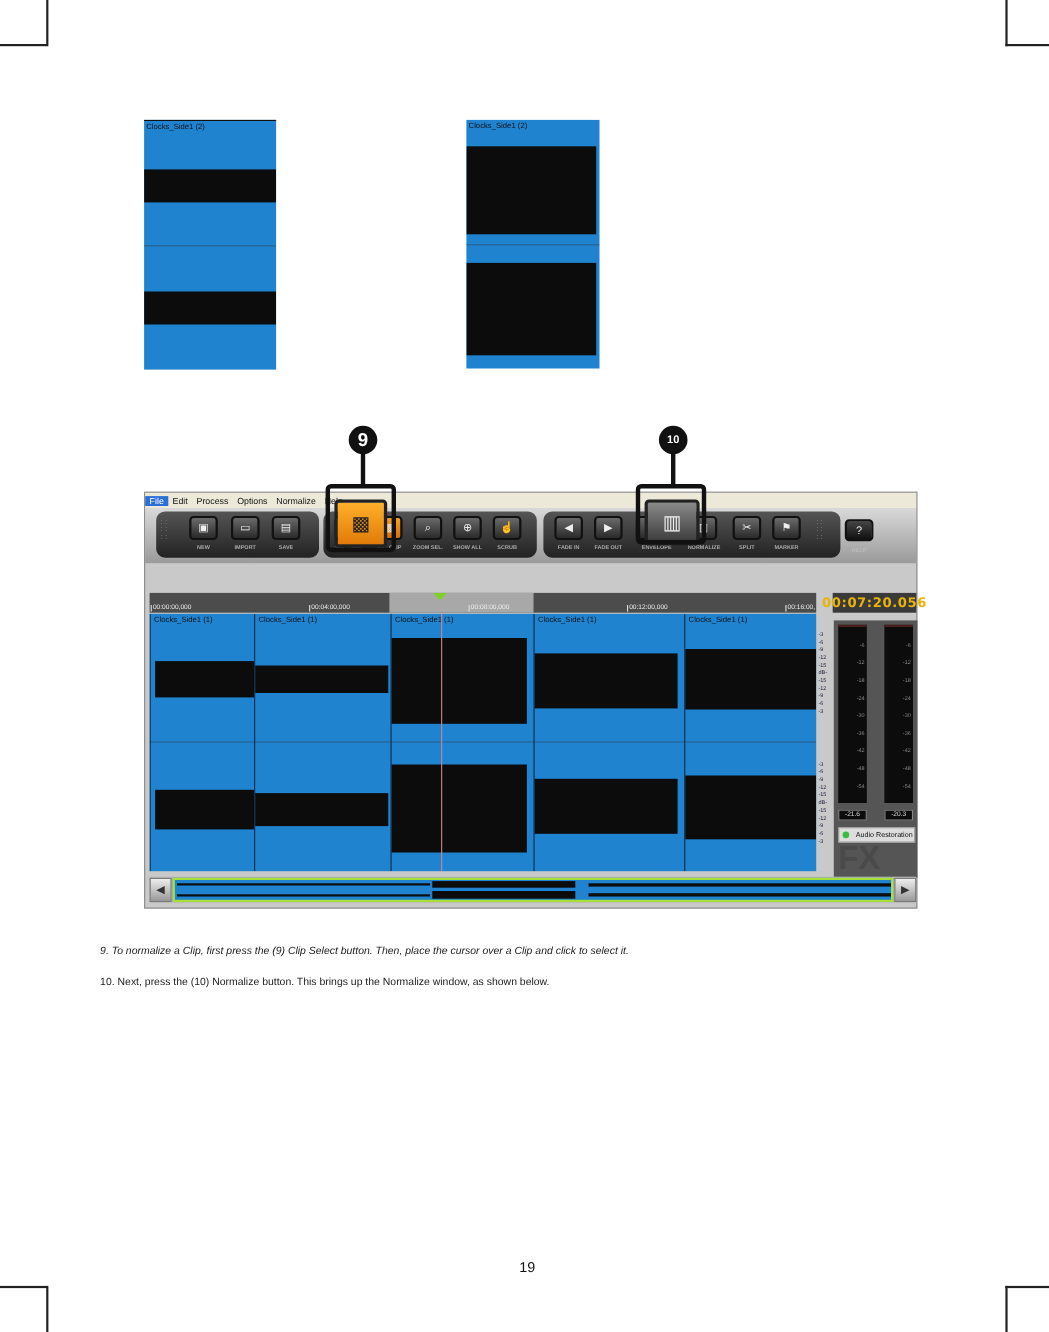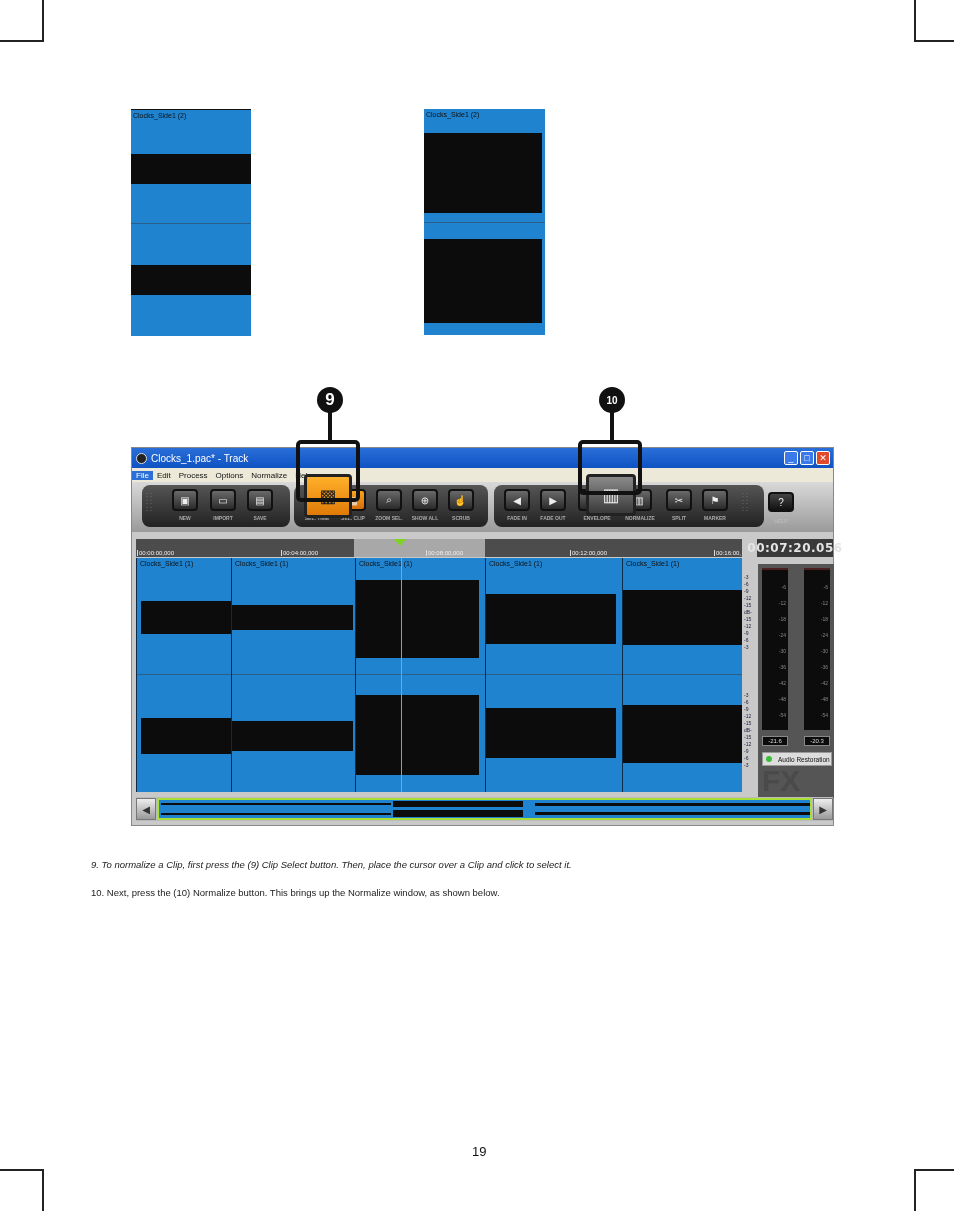--- a/index.html
+++ b/index.html
@@ -22,21 +22,21 @@
   .menubar span.active { background: #2a6fd8; color: #fff; }
   .toolbar { position: relative; height: 50px; background: linear-gradient(#d9d9d9, #9a9a9a); }
   .group { position: absolute; top: 3px; height: 42px; background: linear-gradient(#555, #222); border-radius: 8px; }
   .tbtn { position: absolute; top: 4px; width: 26px; height: 22px; background: linear-gradient(#6a6a6a, #2a2a2a); border: 2px solid #111; border-radius: 4px; color: #eee; font-size: 10px; display: flex; align-items: center; justify-content: center; }
   .tlbl { position: absolute; top: 30px; width: 40px; text-align: center; font-size: 5px; color: #aaa; font-weight: bold; }
   .grip { position: absolute; top: 6px; width: 12px; height: 24px; font-size: 7px; color: #888; line-height: 7px; }
   .ruler { position: absolute; left: 4px; top: 91px; width: 606px; height: 18px; background: #4c4c4c; }
   .ruler .sel { position: absolute; left: 218px; width: 131px; top: 0; bottom: 0; background: #a8a8a8; }
   .ruler .tl { position: absolute; bottom: 1px; font-size: 6px; color: #eee; border-left: 1px solid #ddd; padding-left: 1px; }
   .ruler .ph { position: absolute; left: 258px; top: 0; width: 0; height: 0; border-left: 6px solid transparent; border-right: 6px solid transparent; border-top: 7px solid #7ed321; }
-  .timecode { position: absolute; left: 625px; top: 91px; width: 76px; height: 18px; background: #3a3a3a; color: #e5e5e5; font-size: 12px; font-weight: bold; display: flex; align-items: center; justify-content: center; font-family: "DejaVu Sans", sans-serif; letter-spacing: 0.5px; }
+  .timecode { position: absolute; left: 625px; top: 91px; width: 76px; height: 18px; background: #3a3a3a; color: #eab308; font-size: 12px; font-weight: bold; display: flex; align-items: center; justify-content: center; font-family: "DejaVu Sans", sans-serif; letter-spacing: 0.5px; }
   .tracks { position: absolute; left: 4px; top: 110px; width: 606px; height: 234px; background: #1f83d0; overflow: hidden; }
   .clip { position: absolute; top: 0; bottom: 0; border-left: 1px solid #0f2a44; }
   .clip .cl { position: absolute; left: 3px; top: 2px; font-size: 7px; color: #111; }
   .tracks .midline { position: absolute; left: 0; right: 0; top: 116px; height: 1px; background: #2a5f8a; }
   .cursor { position: absolute; top: 0; bottom: 0; width: 1px; background: #c88; }
   .dbscale { position: absolute; left: 611px; top: 110px; width: 14px; height: 234px; background: #c9c9c9; font-size: 5px; color: #224; }
   .meters { position: absolute; left: 626px; top: 116px; width: 76px; height: 234px; background: #555; }
   .meter { position: absolute; top: 4px; width: 26px; height: 162px; background: #0c0c0c; border-top: 2px solid #4a2020; }
   .meter .mk { position: absolute; right: 2px; font-size: 5px; color: #888; }
   .mread { position: absolute; top: 172px; width: 26px; height: 10px; background: #0c0c0c; color: #ddd; font-size: 6px; display: flex; align-items: center; justify-content: center; border: 1px solid #888; }
@@ -79,29 +79,20 @@
 
 <div class="callout" style="left:317px;top:387px;">9</div>
 <div class="callout-line" style="left:328px;top:410px;height:32px;"></div>
 <div class="callout-box" style="left:296px;top:440px;width:64px;height:62px;z-index:5;"></div>
 
 <div class="callout" style="left:599px;top:387px;font-size:10px;">10</div>
 <div class="callout-line" style="left:610px;top:410px;height:32px;"></div>
 <div class="callout-box" style="left:578px;top:440px;width:64px;height:55px;z-index:5;"></div>
 
 <div class="app">
-  <div class="titlebar">
-    <span class="logo"></span>
-    <span>Clocks_1.pac* - Track</span>
-    <div class="winbtns">
-      <span class="winbtn">_</span>
-      <span class="winbtn">□</span>
-      <span class="winbtn close">✕</span>
-    </div>
-  </div>
   <div class="menubar">
     <span class="active">File</span>
     <span>Edit</span>
     <span>Process</span>
     <span>Options</span>
     <span>Normalize</span>
     <span>Help</span>
   </div>
 
   <div class="toolbar">

